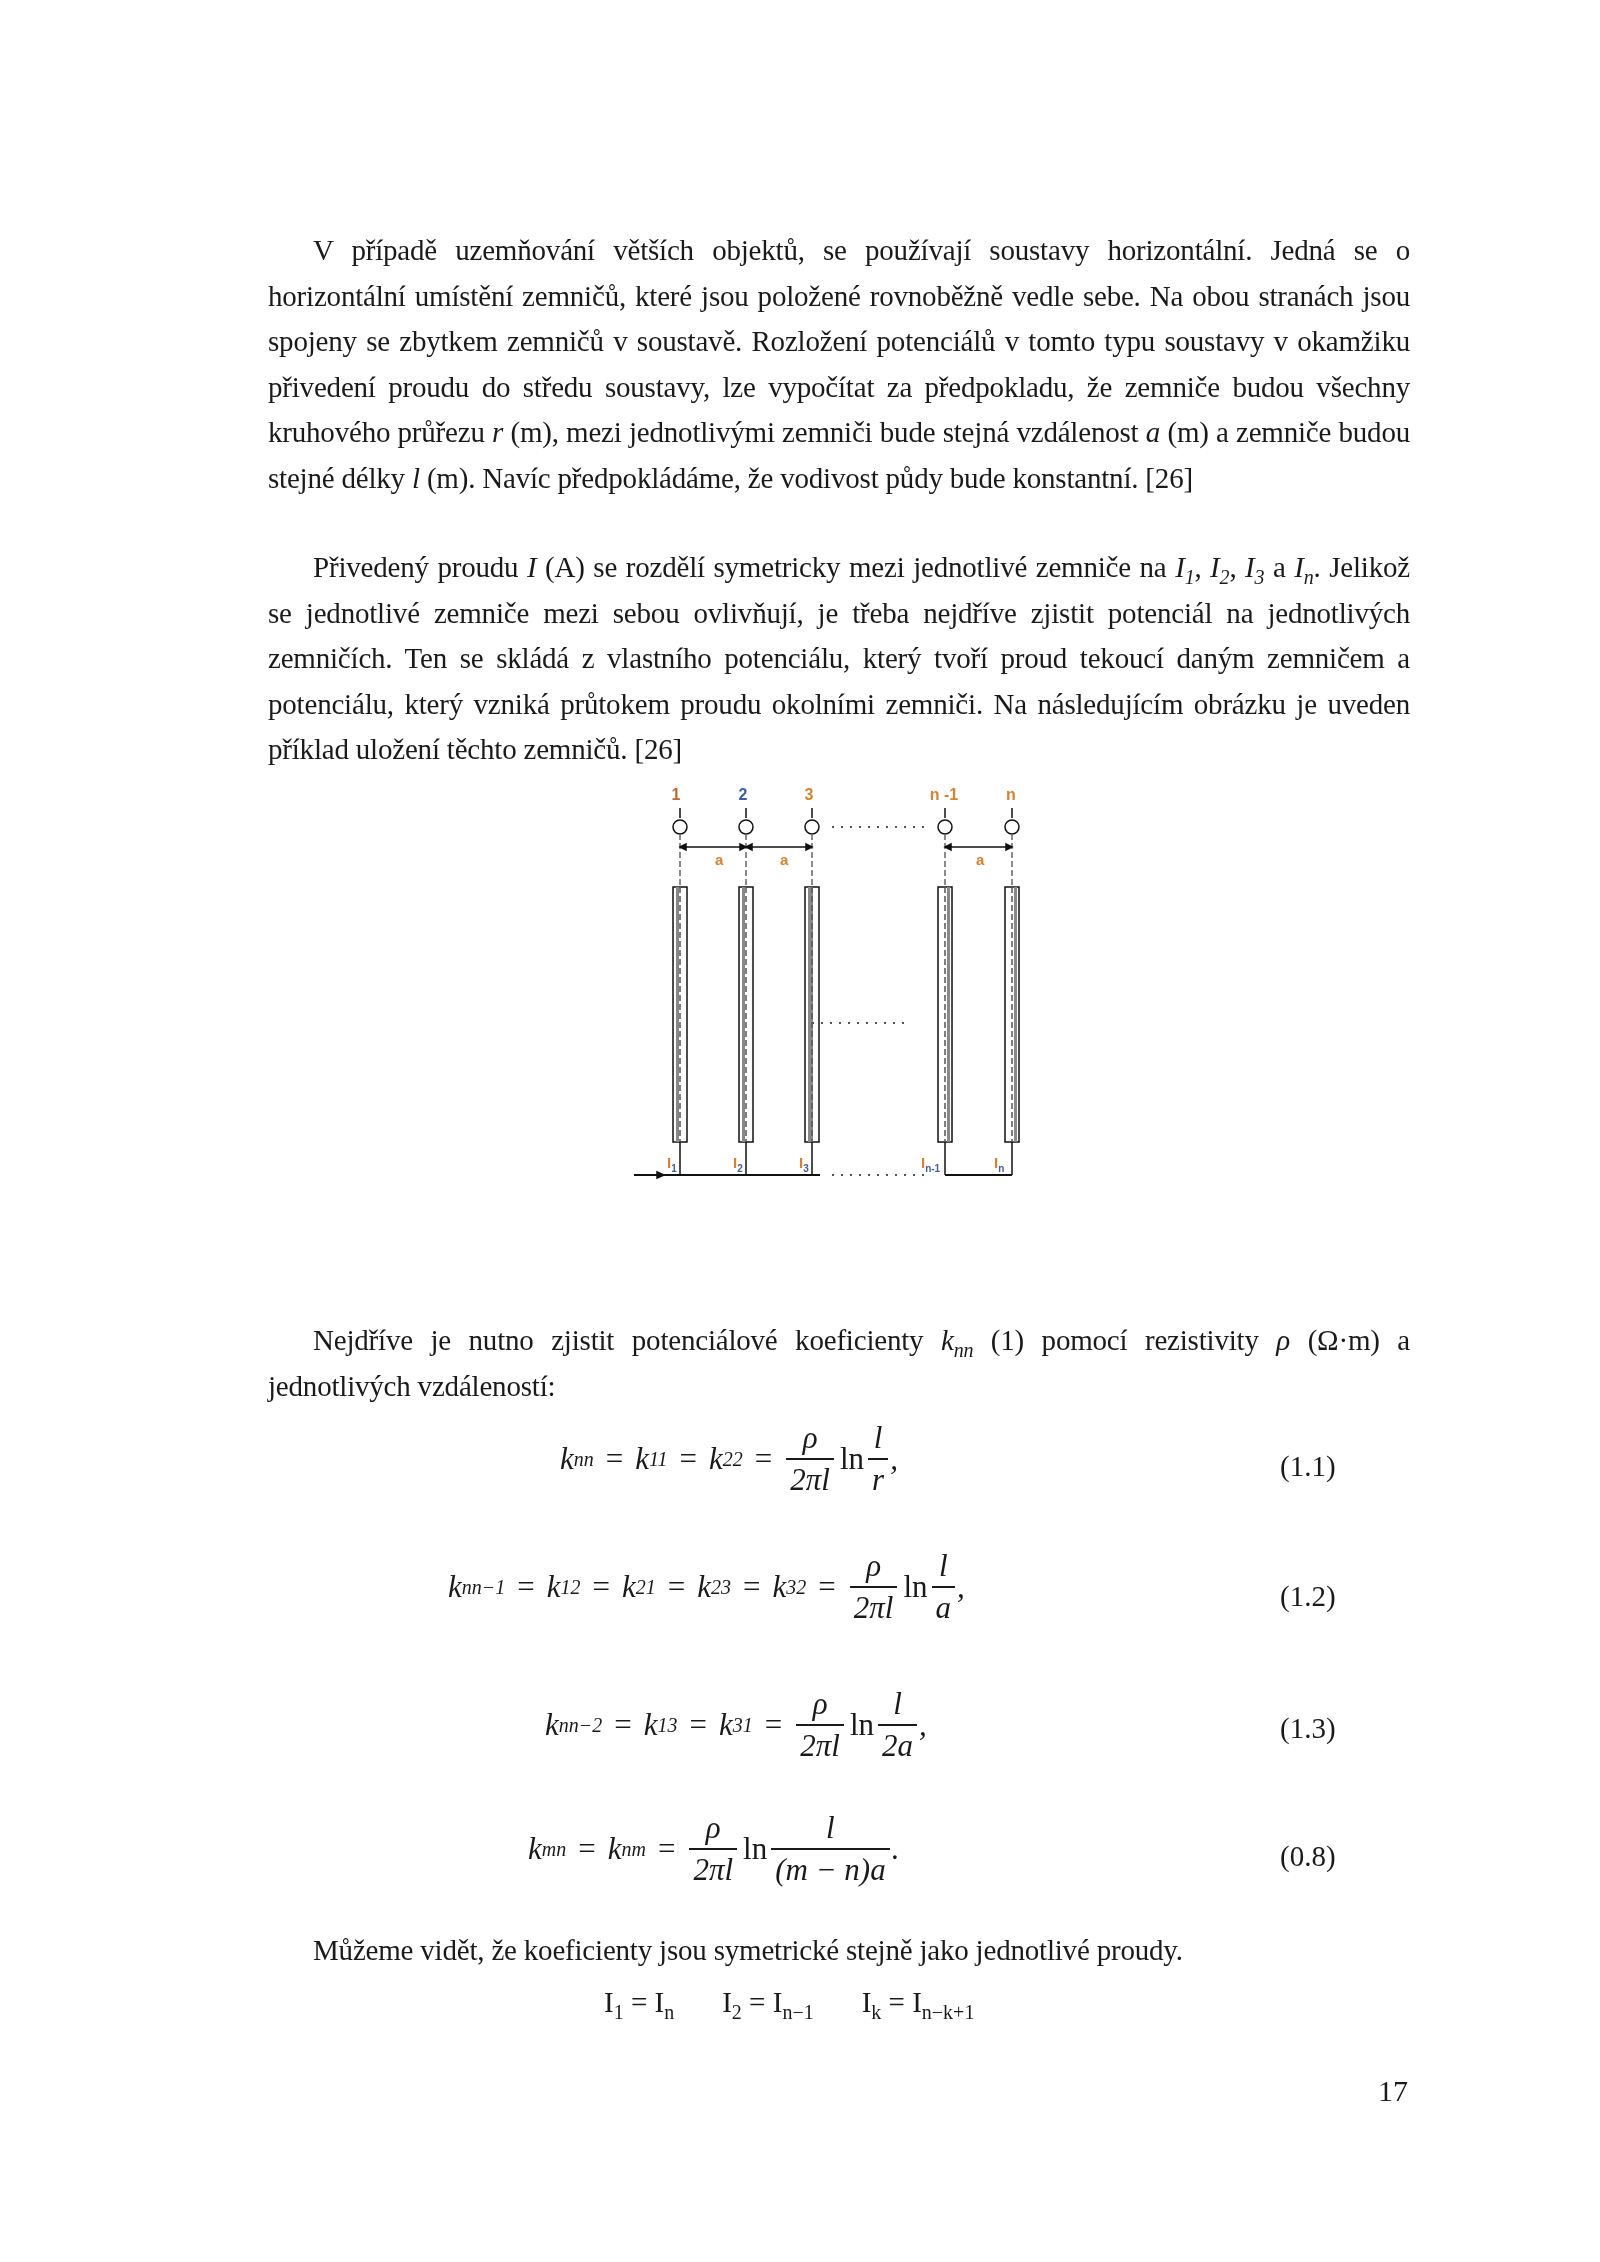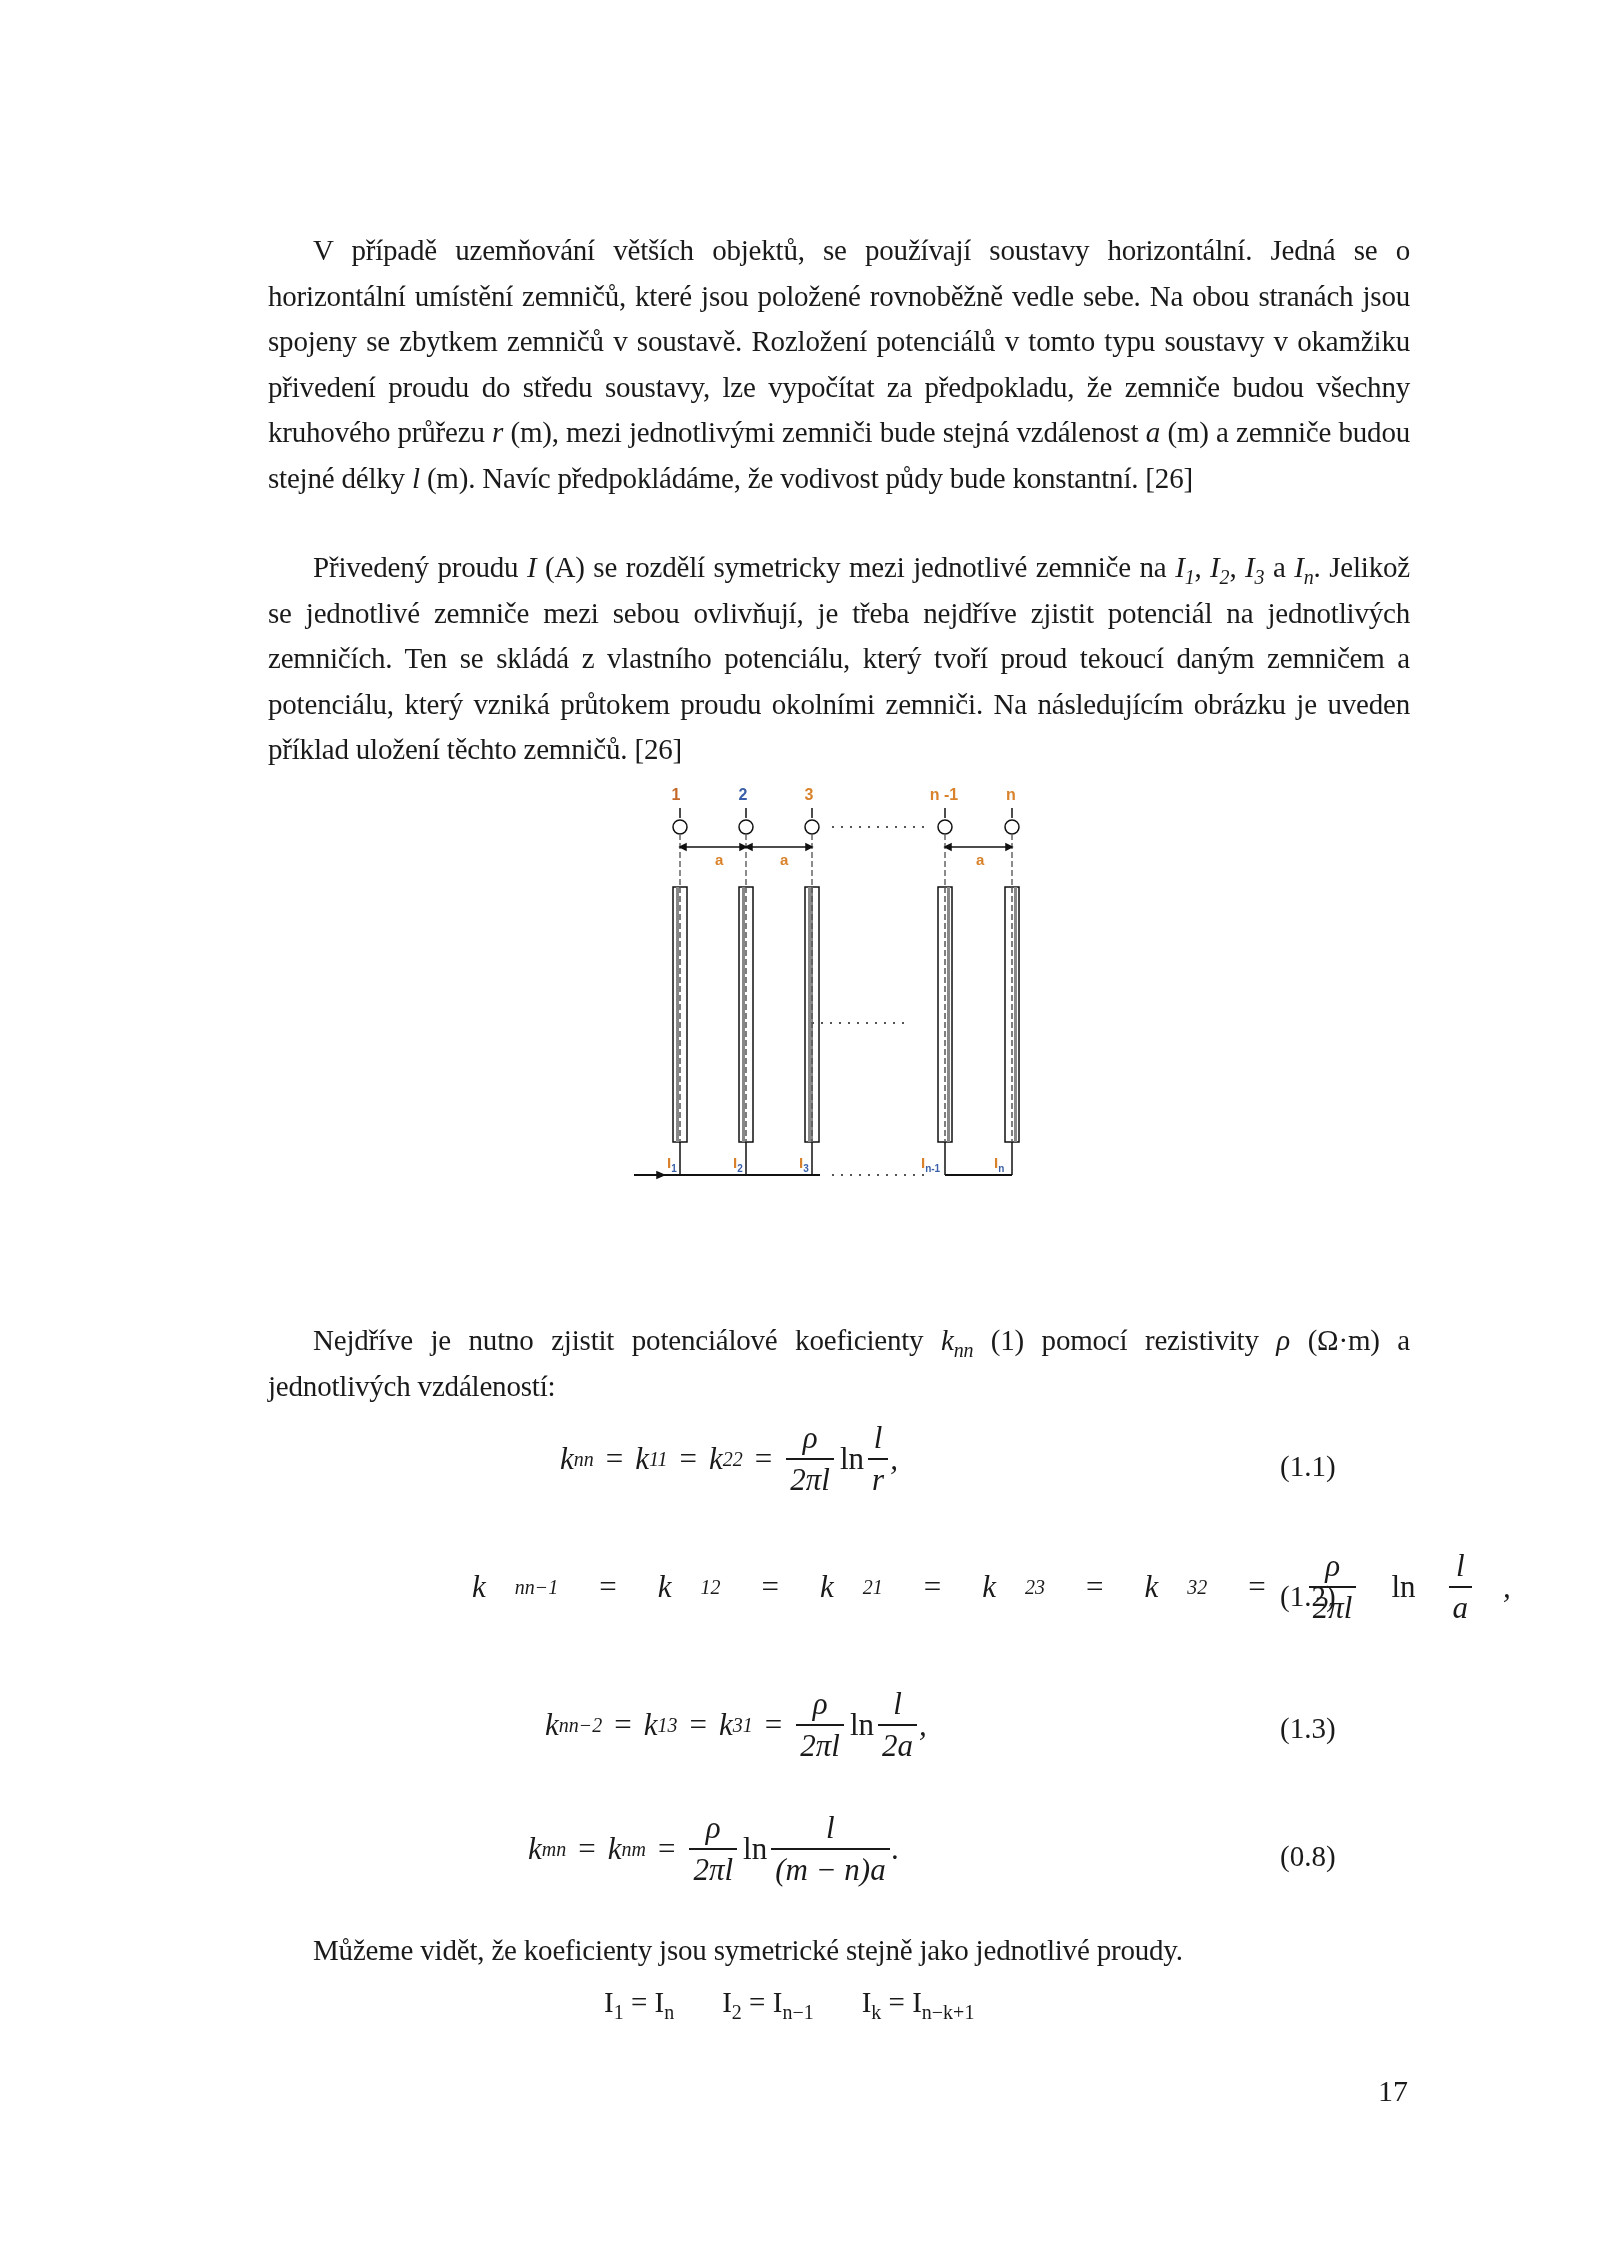--- a/index.html
+++ b/index.html
@@ -132,21 +132,21 @@
     <span class="frac">
         <span class="n">ρ</span>
         <span class="d">2πl</span>
       </span><span class="ln">ln</span><span class="frac">
         <span class="n">l</span>
         <span class="d">r</span>
       </span>,
   </div>
   <div class="eqnum" style="left:1280px; top:1450px;">(1.1)</div>
 
-  <div class="eq" style="left:472px; top:1548px;gap:29px;">
+  <div class="eq" style="left:448px; top:1548px;">
     k<sub>nn−1</sub><span class="op">=</span>k<sub>12</sub><span class="op">=</span>k<sub>21</sub><span class="op">=</span>k<sub>23</sub><span class="op">=</span>k<sub>32</sub><span class="op">=</span>
     <span class="frac">
         <span class="n">ρ</span>
         <span class="d">2πl</span>
       </span><span class="ln">ln</span><span class="frac">
         <span class="n">l</span>
         <span class="d">a</span>
       </span>,
   </div>
   <div class="eqnum" style="left:1280px; top:1580px;">(1.2)</div>

